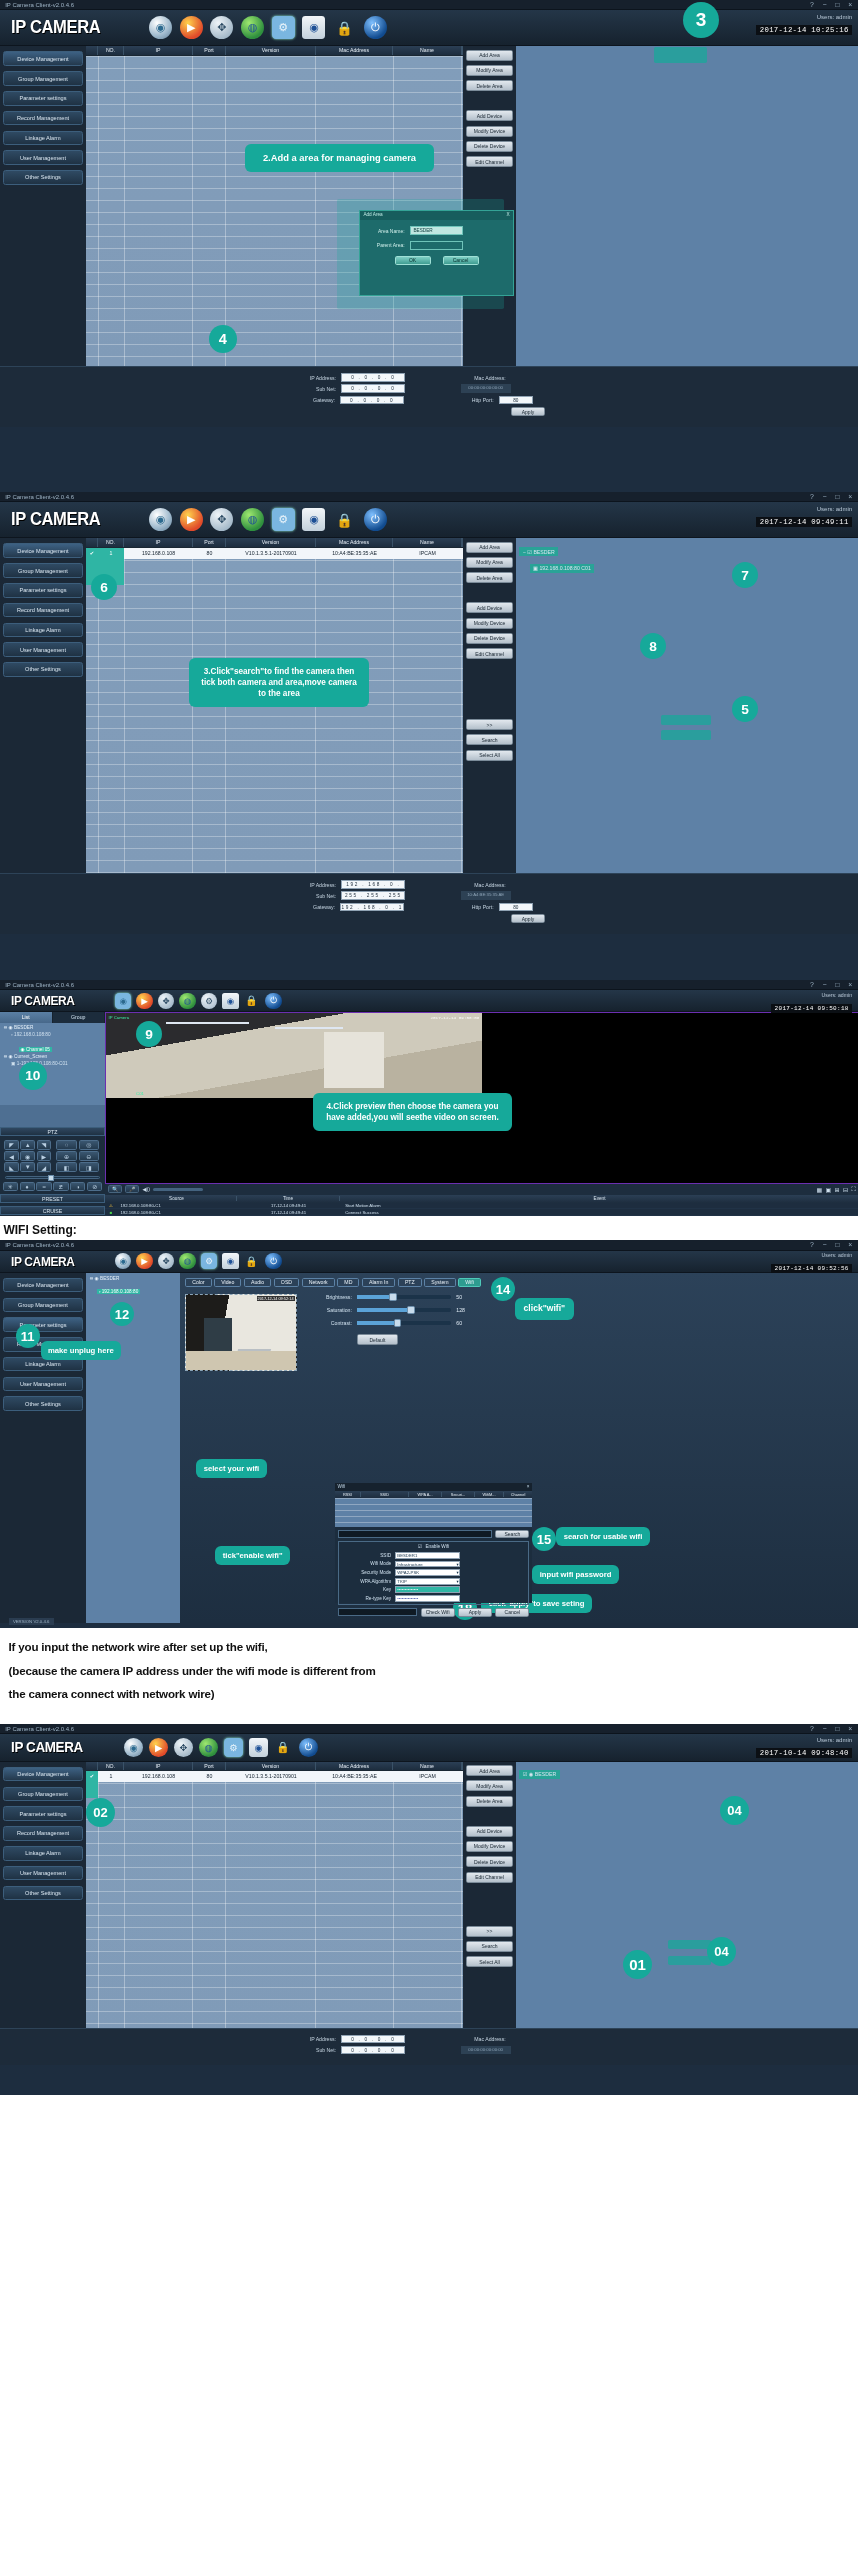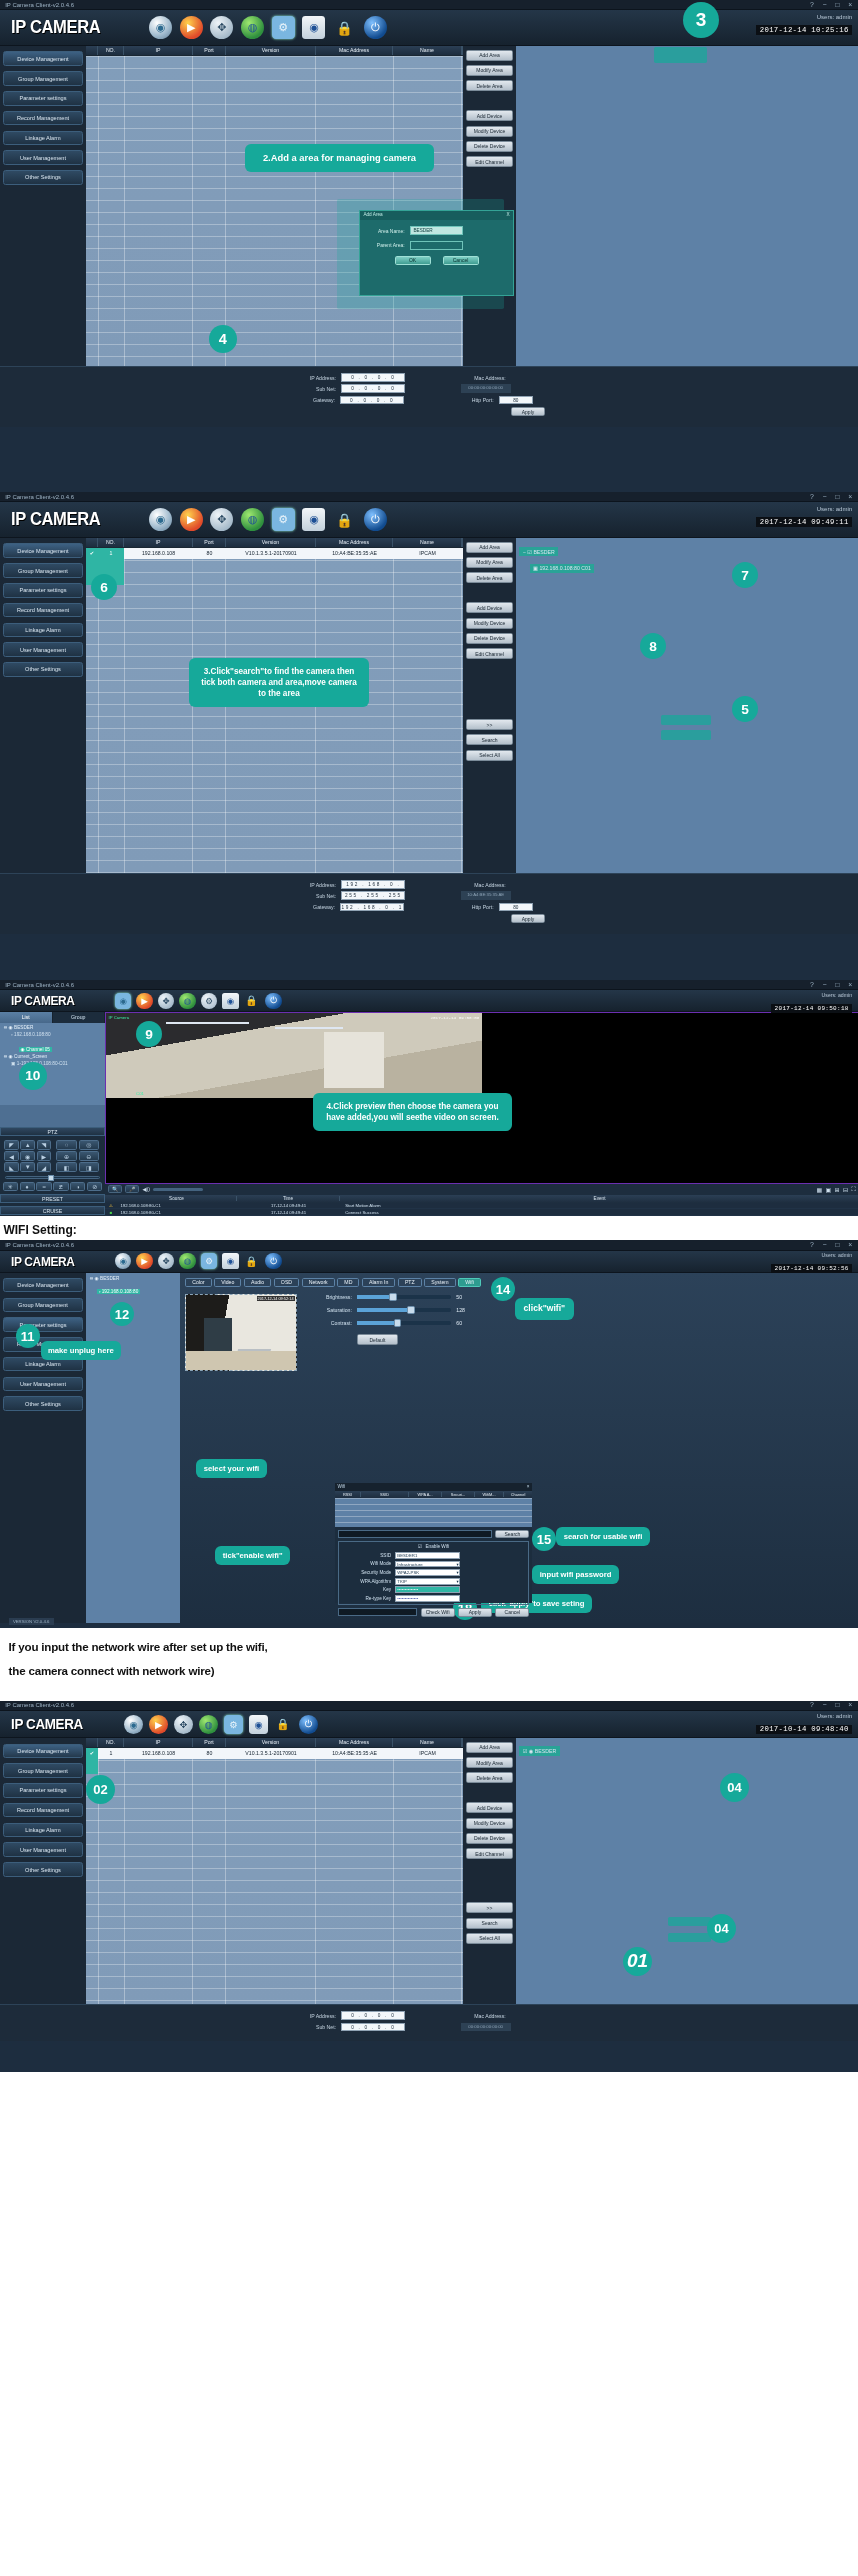--- a/index.html
+++ b/index.html
@@ -802,20 +802,21 @@
   <div class="badge" style="left:418px;top:302px;width:24px;height:24px;font-size:13px;">14</div>
   <div class="callout" style="left:215px;top:306px;padding:4.3px 7.7px;font-size:7.7px;">tick"enable wifi"</div>
   <div class="badge" style="left:464px;top:328px;width:24px;height:24px;font-size:13px;">17</div>
   <div class="callout" style="left:532px;top:325px;padding:4.3px 7.7px;font-size:7.7px;">input wifi password</div>
   <div class="badge" style="left:453px;top:356px;width:24px;height:24px;font-size:13px;">18</div>
   <div class="callout" style="left:481px;top:354px;padding:4.3px 7.7px;font-size:7.7px;">click"apply"to save seting</div>
 </div>
 
 <div class="notes">
   <p>If you input the network wire after set up the wifi,</p>
+  <p>(because the camera IP address under the wifi mode is different from</p>
   <p>the camera connect with network wire)</p>
 </div>
 
 <div class="panel" id="p5" style="height:371px;">
   <div class="titlebar">
     <span>IP Camera Client-v2.0.4.6</span>
     <span class="winbtns">? − □ ×</span>
   </div>
   <div class="header" style="height:27.5px">
     <div class="logo" style="font-size:14.6px;width:112px">IP CAMERA</div>
@@ -931,17 +932,17 @@
       <span class="ipbox">0 . 0 . 0 . 0</span>
       <span style="width:45px"></span>
       <span class="macbox">00:00:00:00:00:00</span>
       <span style="width:45px"></span>
     </div>
   </div>
 
   <div class="badge" style="left:86px;top:74px;width:29px;height:29px;font-size:13px;">02</div>
   <div class="badge" style="left:720px;top:72px;width:29px;height:29px;font-size:13px;">04</div>
   <div class="badge" style="left:707px;top:213px;width:29px;height:29px;font-size:13px;">04</div>
-  <div class="badge" style="left:623px;top:246px;width:29px;height:29px;font-size:19px;font-style:italic;">01</div>
+  <div class="badge" style="left:623px;top:226px;width:29px;height:29px;font-size:15px;">01</div>
   <div class="hl-box" style="left:668px;top:216px;width:43px;height:9.4px;"></div>
   <div class="hl-box" style="left:668px;top:232px;width:43px;height:9.4px;"></div>
 </div>
 
 
 </body></html>

